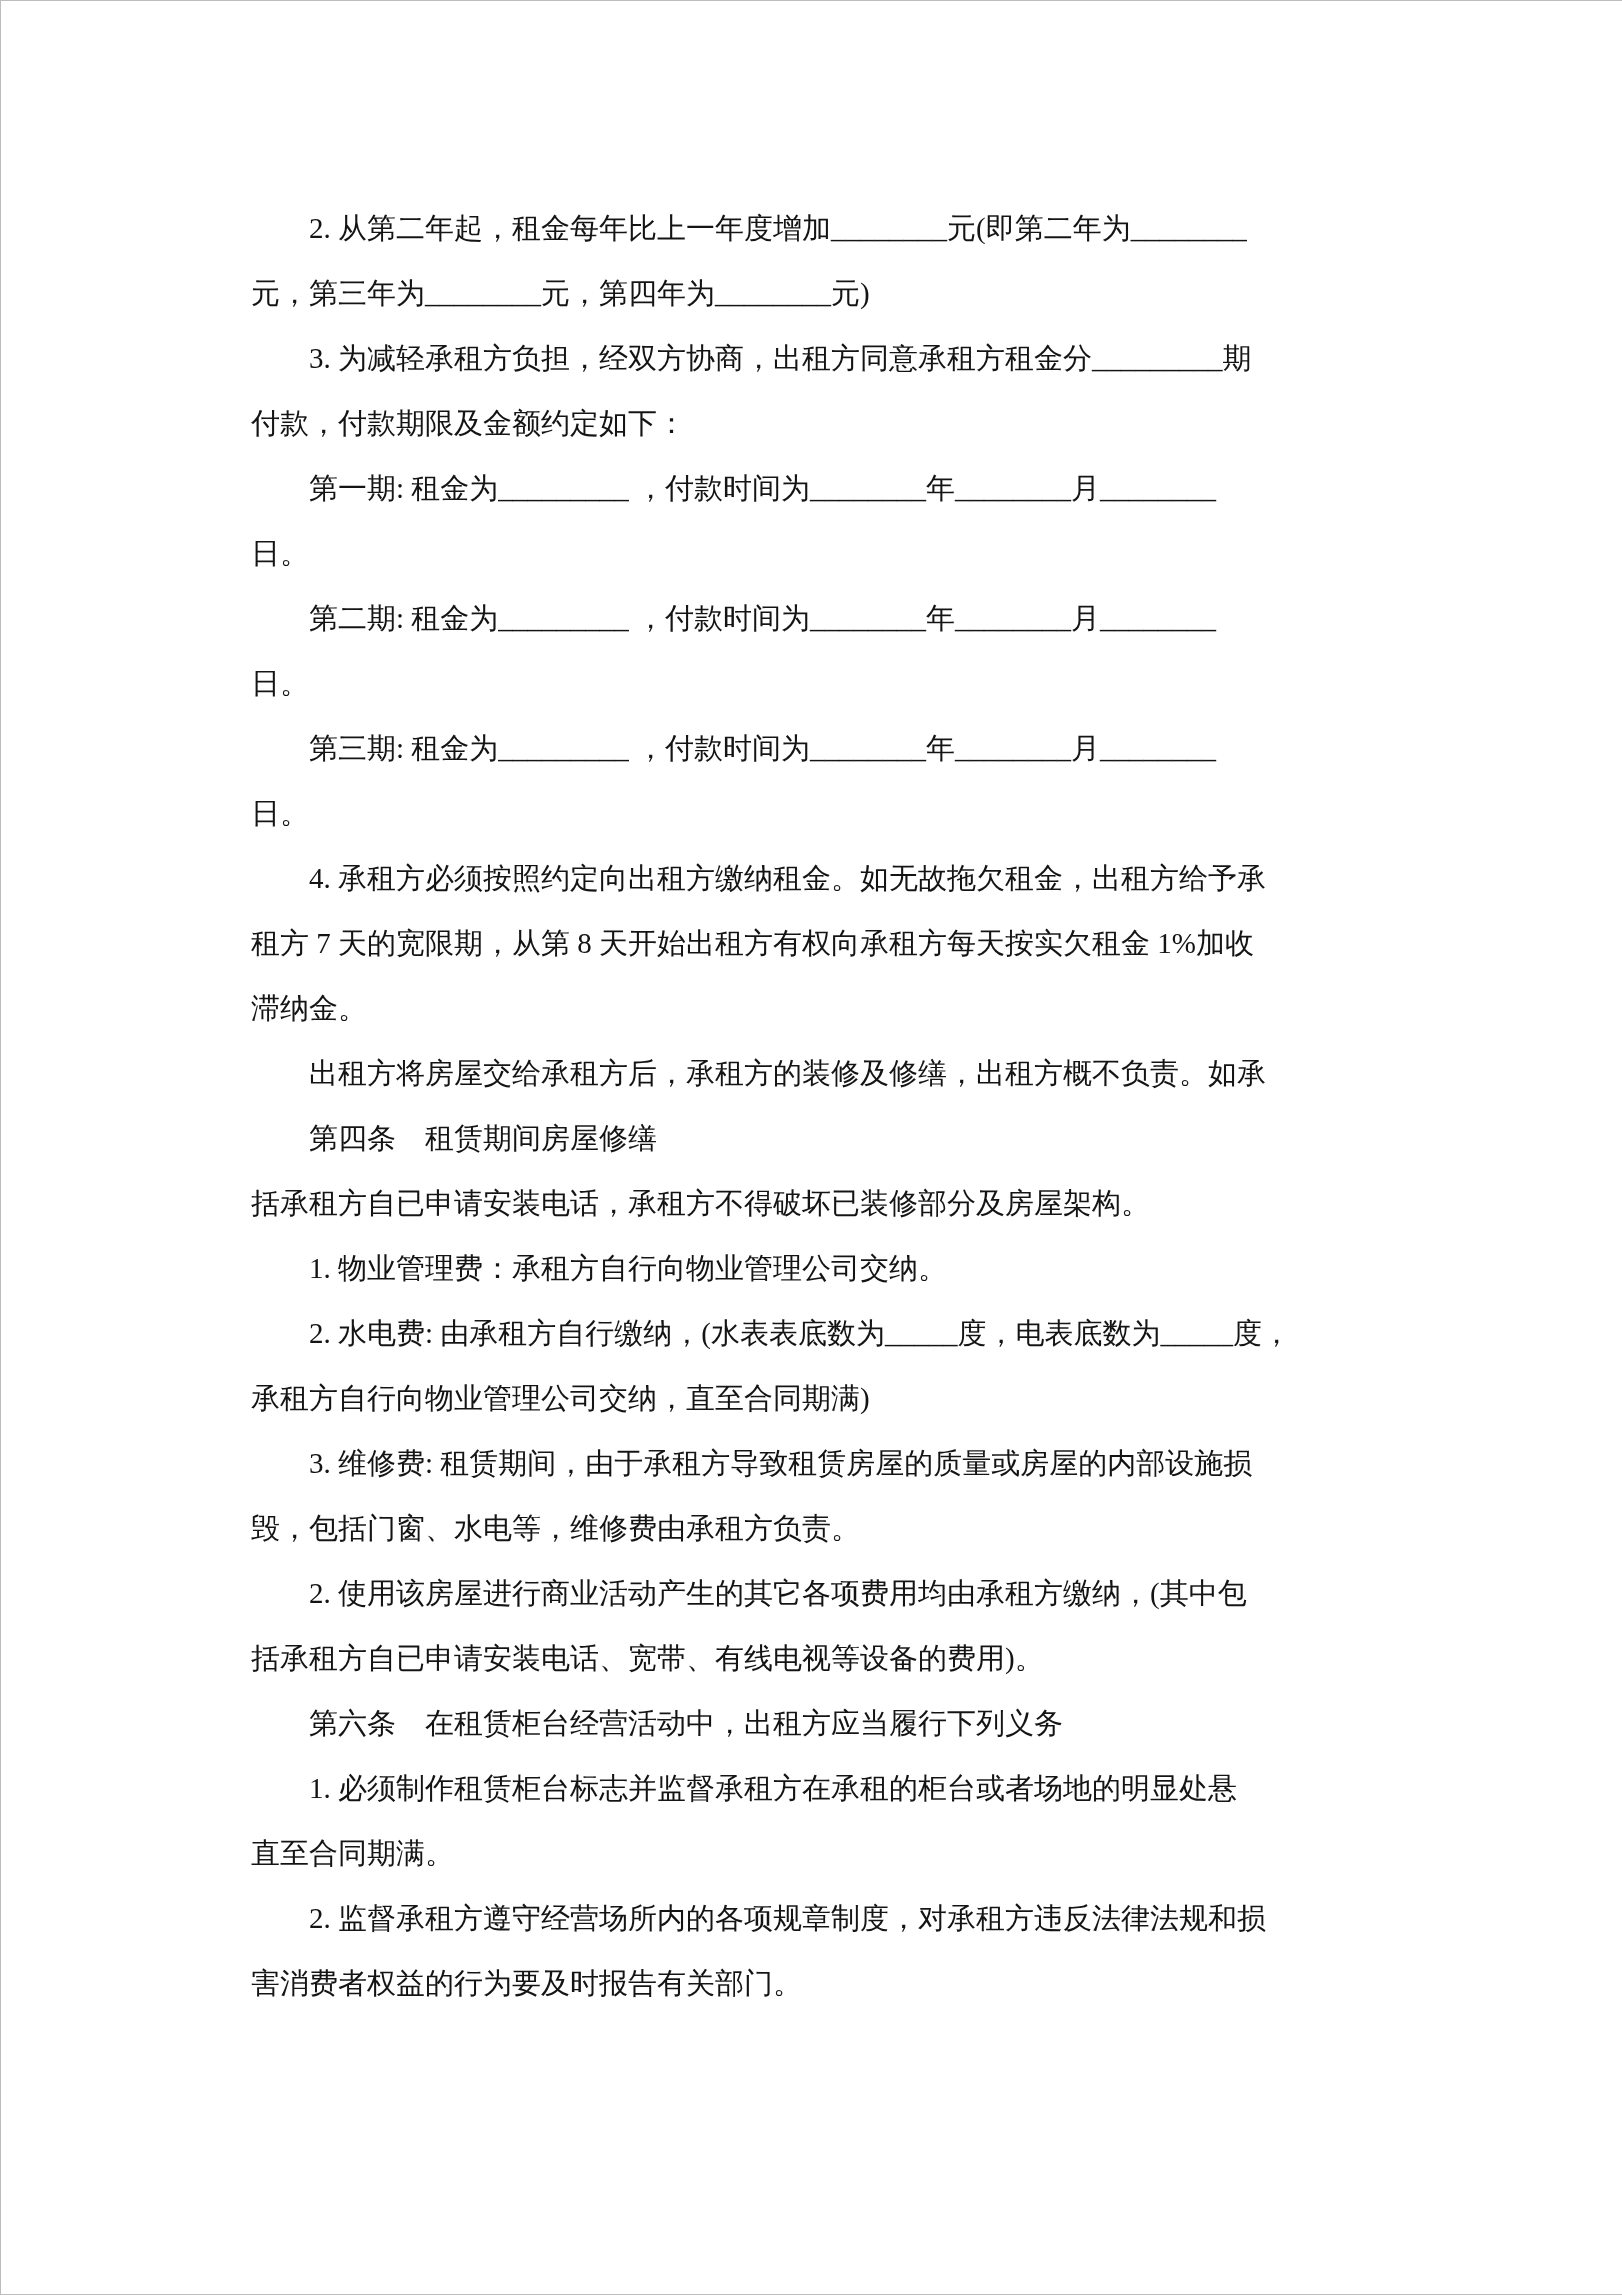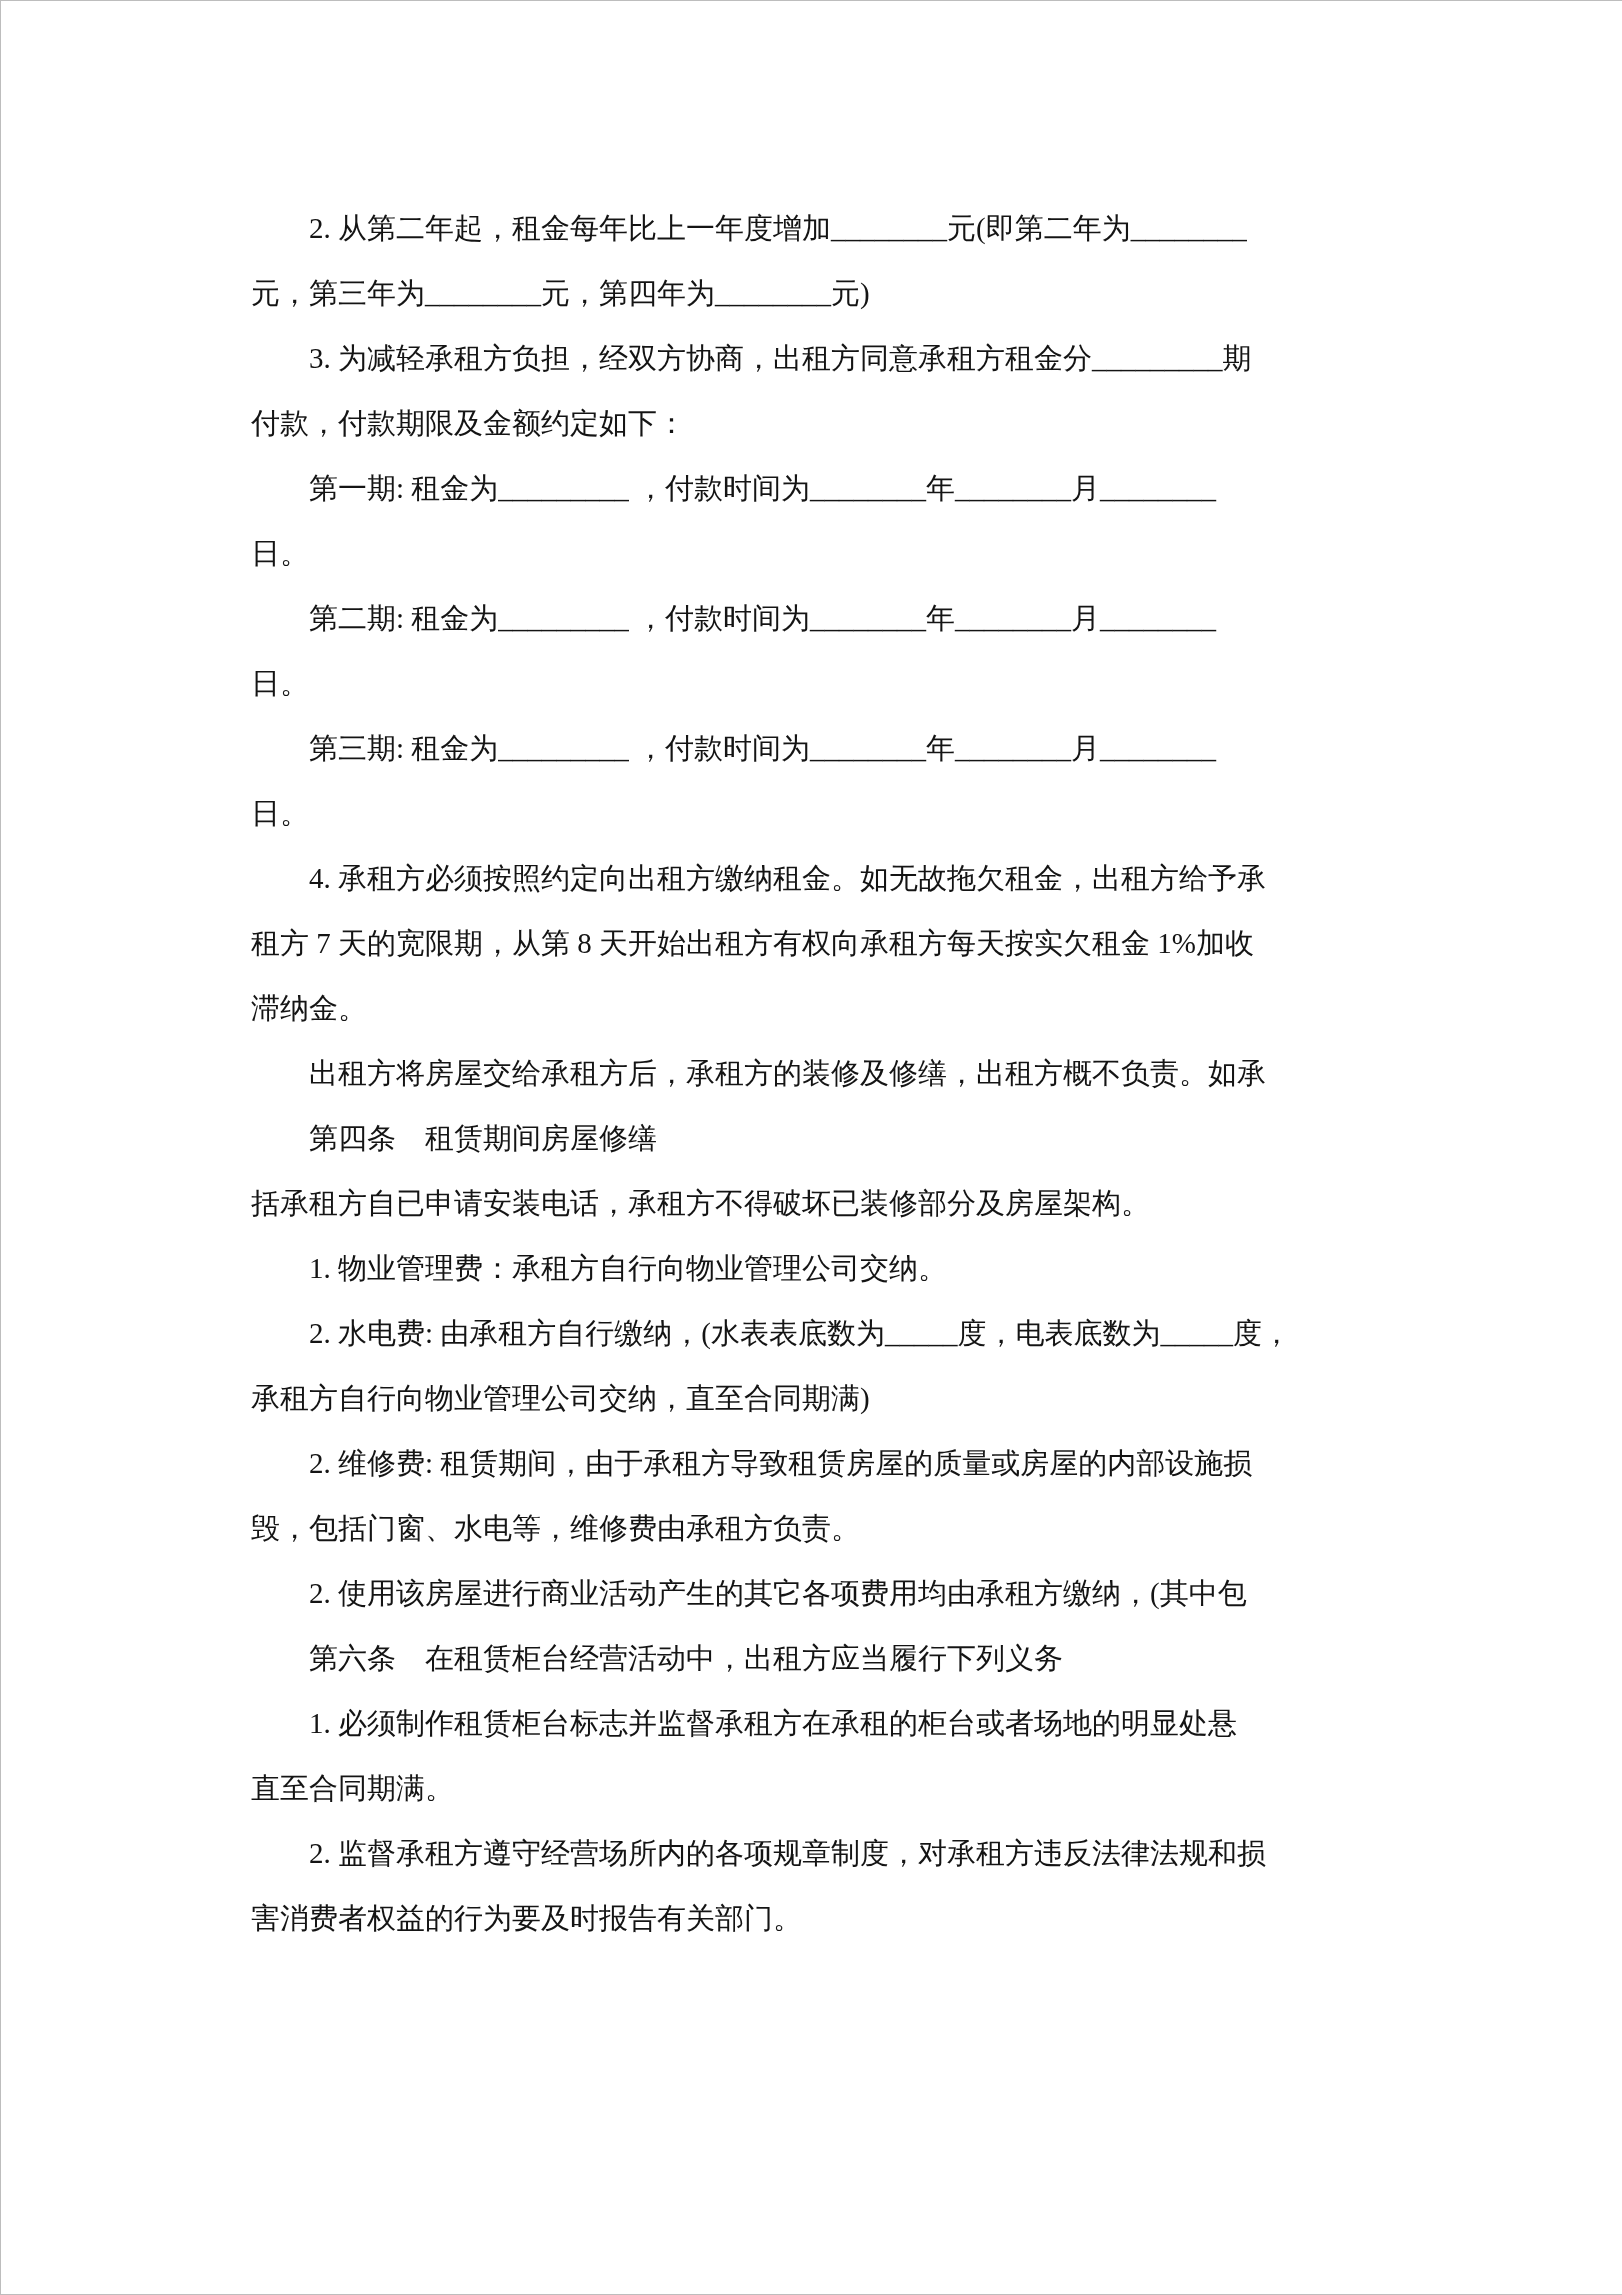--- a/index.html
+++ b/index.html
@@ -51,23 +51,24 @@
     <p>日。</p>
     <p class="indent">4. 承租方必须按照约定向出租方缴纳租金。如无故拖欠租金，出租方给予承</p>
     <p>租方 7 天的宽限期，从第 8 天开始出租方有权向承租方每天按实欠租金 1%加收</p>
     <p>滞纳金。</p>
     <p class="indent">出租方将房屋交给承租方后，承租方的装修及修缮，出租方概不负责。如承</p>
     <p class="indent">第四条　租赁期间房屋修缮</p>
     <p>括承租方自已申请安装电话，承租方不得破坏已装修部分及房屋架构。</p>
     <p class="indent">1. 物业管理费：承租方自行向物业管理公司交纳。</p>
     <p class="indent">2. 水电费: 由承租方自行缴纳，(水表表底数为_____度，电表底数为_____度，</p>
     <p>承租方自行向物业管理公司交纳，直至合同期满)</p>
-    <p class="indent">2. 维修费: 租赁期间，由于承租方导致租赁房屋的质量或房屋的内部设施损</p>
+    <p class="indent">3. 维修费: 租赁期间，由于承租方导致租赁房屋的质量或房屋的内部设施损</p>
     <p>毁，包括门窗、水电等，维修费由承租方负责。</p>
     <p class="indent">2. 使用该房屋进行商业活动产生的其它各项费用均由承租方缴纳，(其中包</p>
+    <p>括承租方自已申请安装电话、宽带、有线电视等设备的费用)。</p>
     <p class="indent">第六条　在租赁柜台经营活动中，出租方应当履行下列义务</p>
     <p class="indent">1. 必须制作租赁柜台标志并监督承租方在承租的柜台或者场地的明显处悬</p>
     <p>直至合同期满。</p>
     <p class="indent">2. 监督承租方遵守经营场所内的各项规章制度，对承租方违反法律法规和损</p>
     <p>害消费者权益的行为要及时报告有关部门。</p>
   </div>
 </div>
 
 
 </body></html>

